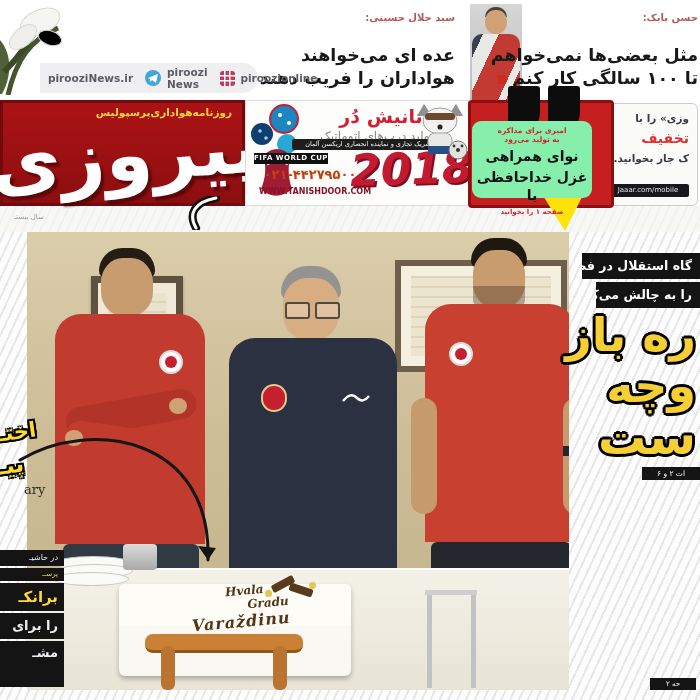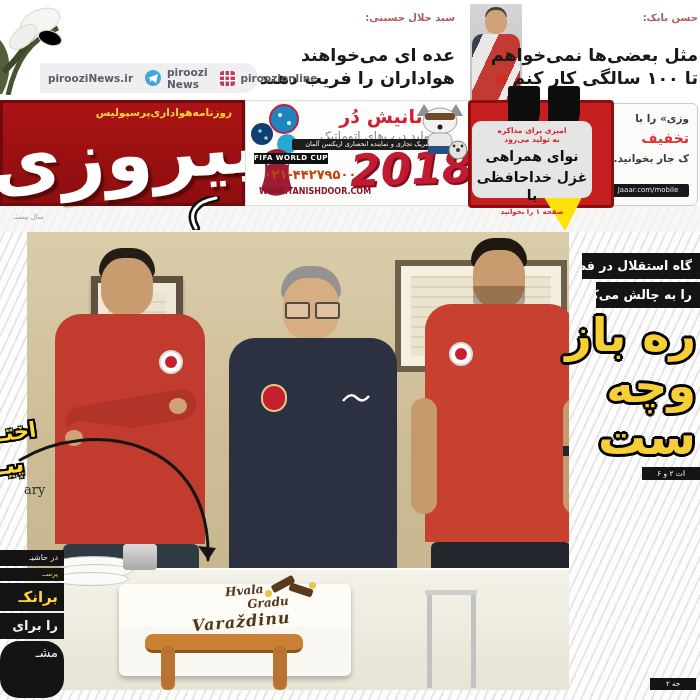--- a/index.html
+++ b/index.html
@@ -56,21 +56,21 @@
   .jaaar{left:598px;top:103px;width:100px;height:103px;background:#fbfbfa;border:1px solid #ccc;border-radius:6px;
     box-sizing:border-box;direction:rtl;text-align:right;padding:8px 8px 0 4px;z-index:1;}
   .jaaar .l1,.jaaar .l3{font-size:10.5px;color:#3a3a44;font-weight:bold;}
   .jaaar .l2{font-size:14px;color:#e33030;font-weight:900;margin:6px 0;}
   .jaaar-badge{position:absolute;left:8px;right:8px;bottom:8px;height:13px;background:#17171d;color:#dfe3ea;
     font-size:7px;line-height:13px;text-align:center;border-radius:2px;direction:ltr;}
   .quote-box{left:468px;top:100px;width:146px;height:108px;background:#c5201f;border:3px solid #8c1011;
     border-radius:4px;box-sizing:border-box;z-index:2;}
   .qmark{width:32px;height:52px;background:#0d0d0d;border-radius:3px 3px 26px 3px;z-index:3;}
   .qm1{left:508px;top:86px;} .qm2{left:548px;top:86px;}
-  .bubble{left:472px;top:121px;width:120px;height:77px;background:#e5e5e5;border-radius:9px;z-index:4;
+  .bubble{left:472px;top:121px;width:120px;height:77px;background:#86efac;border-radius:9px;z-index:4;
     text-align:center;direction:rtl;padding-top:5px;box-sizing:border-box;}
   .bub-kick{font-size:7.5px;color:#d3242b;font-weight:bold;line-height:9px;}
   .bub-head{font-size:14px;font-weight:900;color:#101014;line-height:18px;margin-top:3px;}
   .bub-foot{font-size:7px;color:#d3242b;font-weight:bold;margin-top:4px;}
   .pointer{left:540px;top:194px;z-index:3;}
   
   .date-strip{left:0;top:206px;width:700px;height:26px;background:rgba(244,244,242,.75);z-index:1;}
   .year-line{position:absolute;left:14px;top:7px;font-size:7px;color:#9a9a9a;direction:rtl;}
   
   .photo{left:27px;top:232px;width:542px;height:458px;overflow:hidden;z-index:1;
@@ -122,21 +122,21 @@
   .ann2{left:-2px;top:452px;font-size:23px;}
   .ann-en{left:24px;top:482px;font-size:13px;color:#2f2f2f;z-index:3;
     font-family:"DejaVu Serif","Liberation Serif",serif;}
   .arrow{left:10px;top:432px;z-index:3;}
   .cap-row{left:0;background:#141414;color:#eee;direction:rtl;text-align:right;overflow:hidden;
     width:64px;box-sizing:border-box;padding-right:6px;z-index:3;}
   .cr1{top:550px;height:16px;font-size:8px;line-height:16px;}
   .cr2{top:568px;height:13px;font-size:7px;line-height:13px;color:#ffd92f;}
   .cr3{top:583px;height:28px;font-size:15px;line-height:28px;font-weight:900;color:#ffd92f;}
   .cr4{top:613px;height:26px;font-size:13px;line-height:26px;font-weight:900;}
-  .cr5{top:641px;height:57px;font-size:13px;line-height:24px;font-weight:400;border-radius:19px;}
+  .cr5{top:641px;height:46px;font-size:13px;line-height:24px;font-weight:700;}
   
   .rc-bar{right:0;background:#141414;color:#fff;font-weight:bold;direction:rtl;text-align:right;
     box-sizing:border-box;padding-right:8px;z-index:2;white-space:nowrap;overflow:hidden;}
   .rc-bar1{top:253px;width:118px;height:26px;font-size:12.5px;line-height:26px;}
   .rc-bar2{top:282px;width:104px;height:26px;font-size:12.5px;line-height:26px;}
   .rc-headline{right:0;top:310px;width:132px;direction:rtl;text-align:right;z-index:2;}
   .rc-h-line{font-size:46px;line-height:51px;font-weight:900;color:#f6cf35;padding-right:4px;white-space:nowrap;
     text-shadow:-3px 0 #000,3px 0 #000,0 -3px #000,0 3px #000,-2px -2px #000,2px 2px #000,2px -2px #000,-2px 2px #000;}
   .rc-h-line.big{font-size:48px;}
   .rc-pages{right:0;top:467px;width:58px;height:13px;background:#141414;color:#fff;font-size:7.5px;

